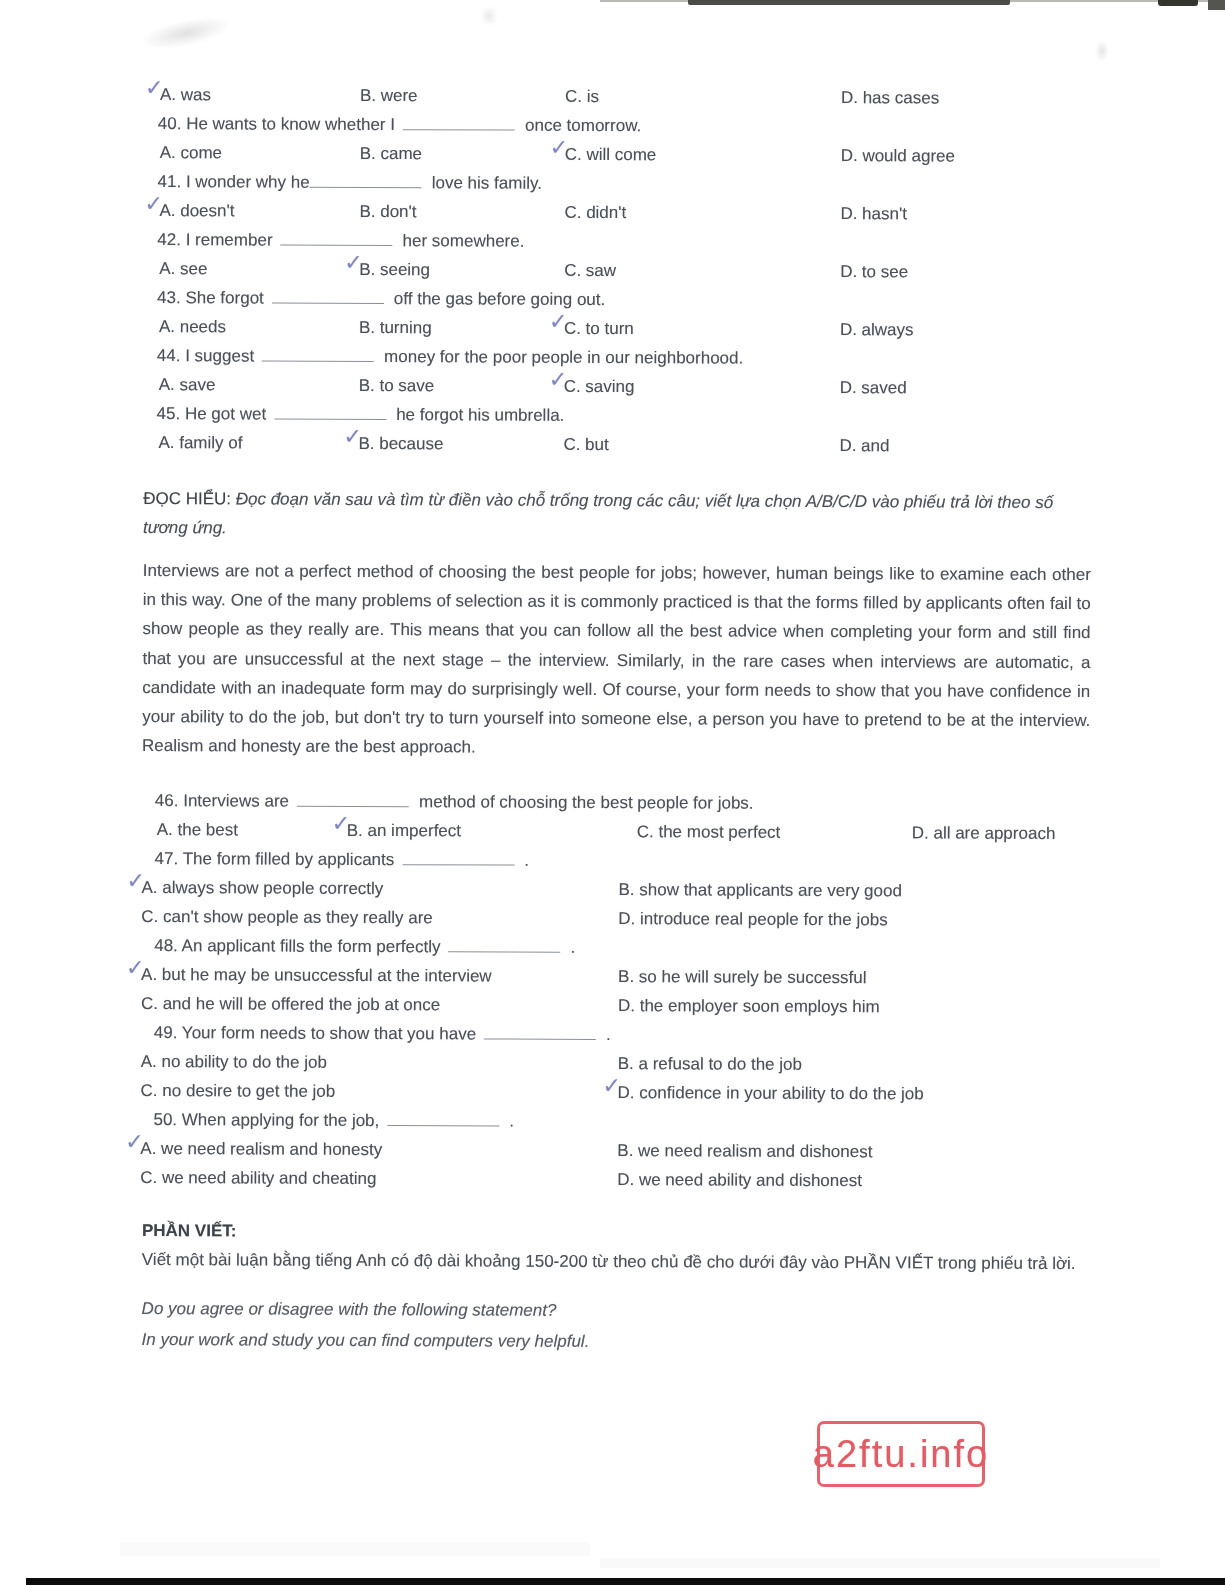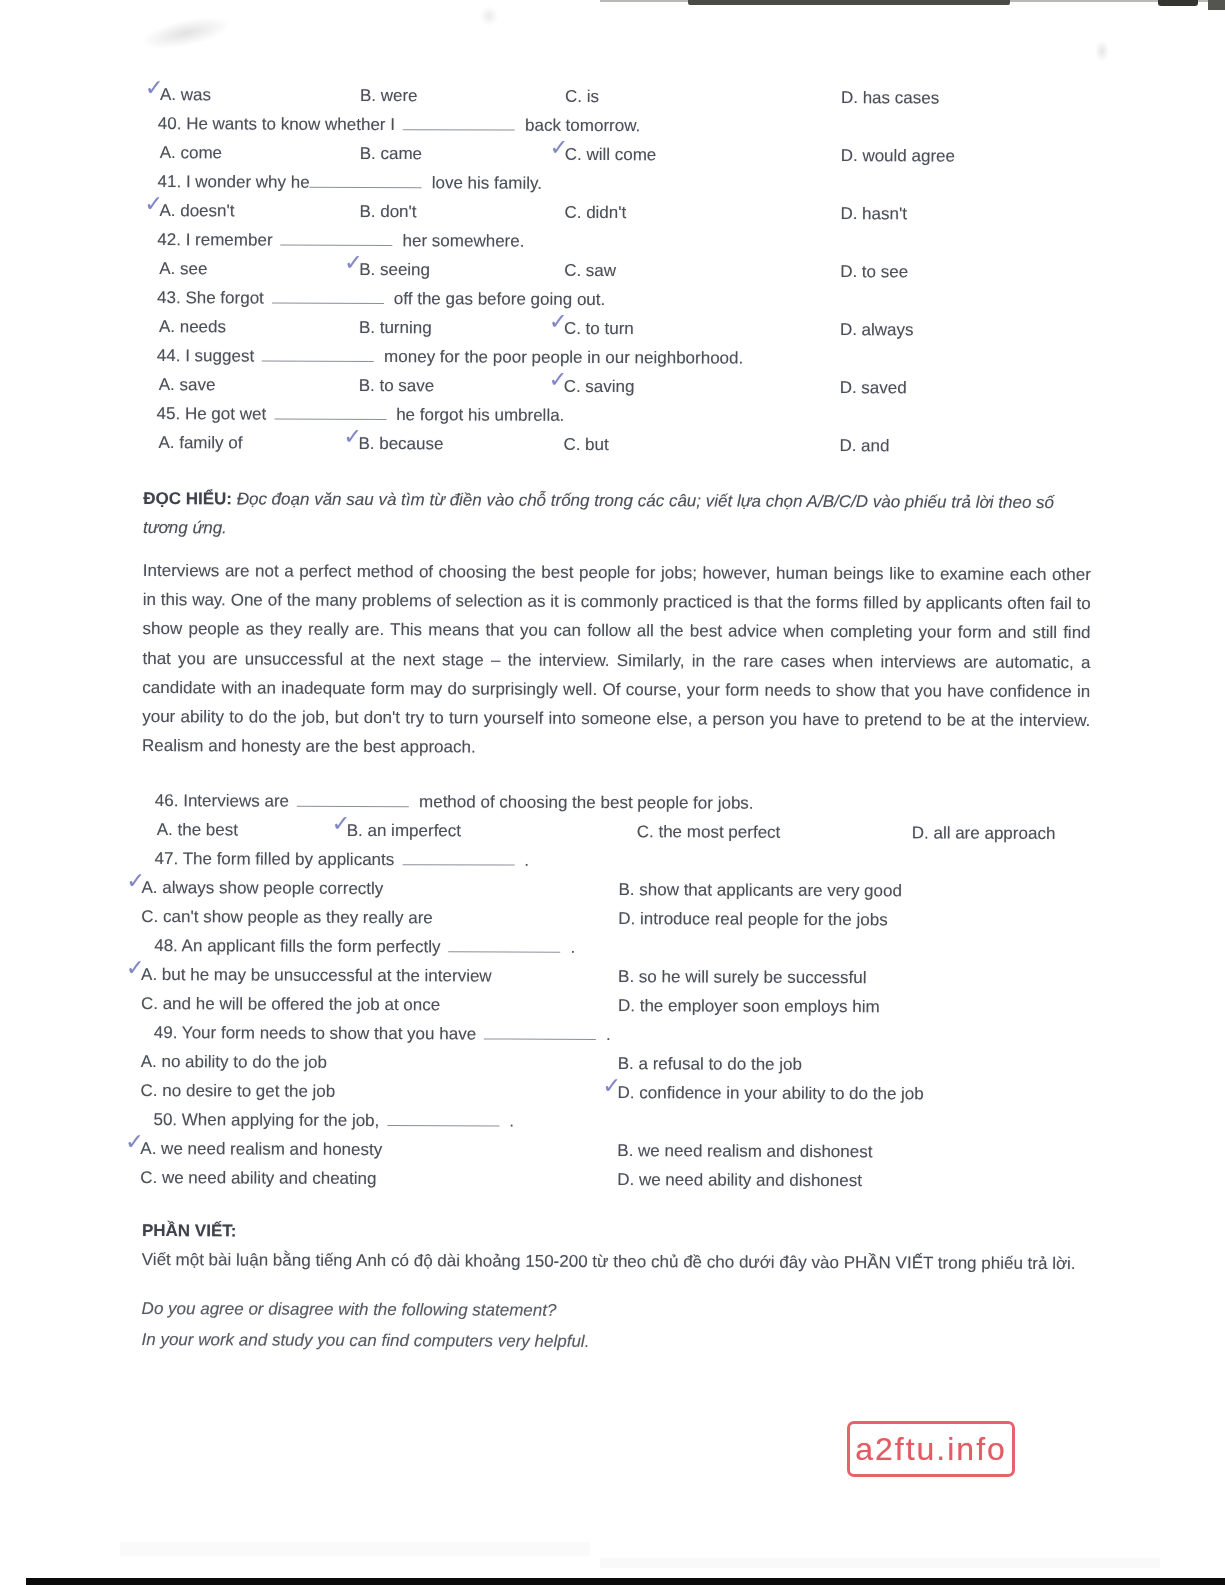--- a/index.html
+++ b/index.html
@@ -36,43 +36,42 @@
     text-shadow:0 0 1px rgba(129,135,197,.5);
   }
   .blank{
     display:inline-block;width:112px;height:15px;
     border-bottom:1.6px solid var(--blank);
     margin:0 10px 0 8px;vertical-align:baseline;
   }
   .stem-row.tight .blank{margin-left:0;}
   .section-gap-1{height:27px;}
   .reading-header{margin-top:0;width:950px;white-space:normal;}
-  .reading-header b{font-weight:700;color:var(--ink-bold);}
+  .reading-header b{font-weight:400;color:var(--ink-bold);}
   .reading-header i{font-style:italic;}
   .passage{
     margin-top:14px;width:948px;text-align:justify;white-space:normal;
     line-height:29.2px;
   }
   .questions-gap{height:26px;}
   .writing-header{
     margin-top:24px;font-weight:700;color:var(--ink-bold);padding-left:2px;
   }
   .writing-instructions{width:950px;white-space:normal;padding-left:2px;}
   .essay-prompt{margin-top:19px;font-style:italic;color:#565a63;padding-left:2px;}
   .essay-prompt .row{height:31px;line-height:31px;}
 
   
   .stamp{
-    position:absolute;left:817px;top:1421px;width:168px;height:56px;
+    position:absolute;left:817px;top:1421px;width:168px;height:66px;
     border:3px solid #e25861;border-radius:7px;
     display:flex;align-items:center;justify-content:center;
-    color:var(--stamp);font-size:32px;letter-spacing:2px;
+    color:var(--stamp);font-size:38px;letter-spacing:2px;
     text-shadow:0 0 1px rgba(224,80,90,.55);
     opacity:.93;
-    margin-left:30px;
   }
 
   
   .art{position:absolute;}
   .art-top-line{left:600px;top:0;width:625px;height:2px;background:#b9b9b6;}
   .art-top-bar{left:688px;top:0;width:322px;height:5px;background:#4a4a47;border-radius:0 0 2px 2px;}
   .art-top-right{left:1158px;top:0;width:40px;height:6px;background:#35352f;border-radius:0 0 3px 3px;}
   .art-corner{left:1208px;top:0;width:17px;height:10px;background:#55554f;}
   .art-smudge-1{left:140px;top:20px;width:92px;height:26px;
     background:radial-gradient(ellipse at center,rgba(120,120,125,.22),rgba(120,120,125,0) 70%);
@@ -101,21 +100,21 @@
 
 <div class="content">
 
   <div id="grammar-questions">
       <div class="row opts4">
         <span class="opt"><span class="check">✓</span><span>A. was</span></span>
         <span class="opt"><span>B. were</span></span>
         <span class="opt"><span>C. is</span></span>
         <span class="opt"><span>D. has cases</span></span>
       </div>
-      <div class="row stem-row"><span>40. He wants to know whether I</span><span class="blank"></span><span>back tomorrow.</span></div>
+      <div class="row stem-row"><span>40. He wants to know whether I</span><span class="blank"></span><span>once tomorrow.</span></div>
       <div class="row opts4">
         <span class="opt"><span>A. come</span></span>
         <span class="opt"><span>B. came</span></span>
         <span class="opt"><span class="check">✓</span><span>C. will come</span></span>
         <span class="opt"><span>D. would agree</span></span>
       </div>
       <div class="row stem-row tight"><span>41. I wonder why he</span><span class="blank"></span><span>love his family.</span></div>
       <div class="row opts4">
         <span class="opt"><span class="check">✓</span><span>A. doesn't</span></span>
         <span class="opt"><span>B. don't</span></span>

